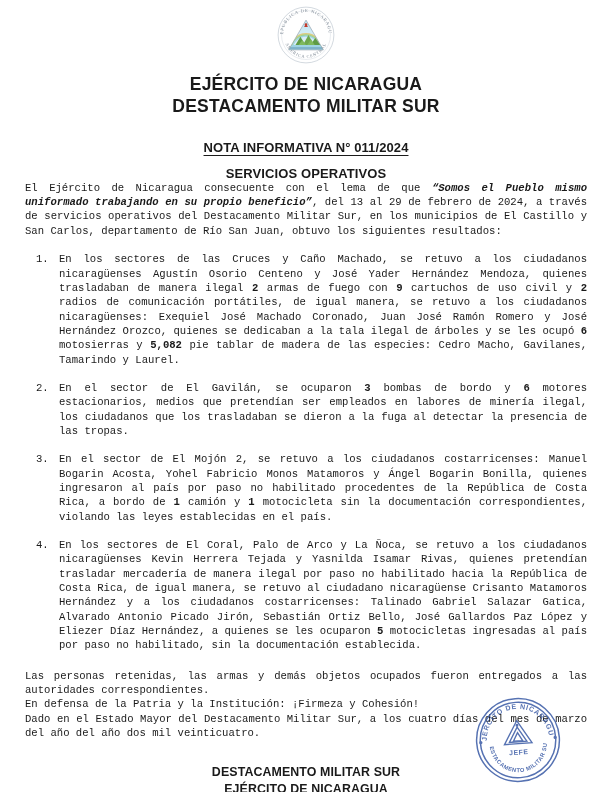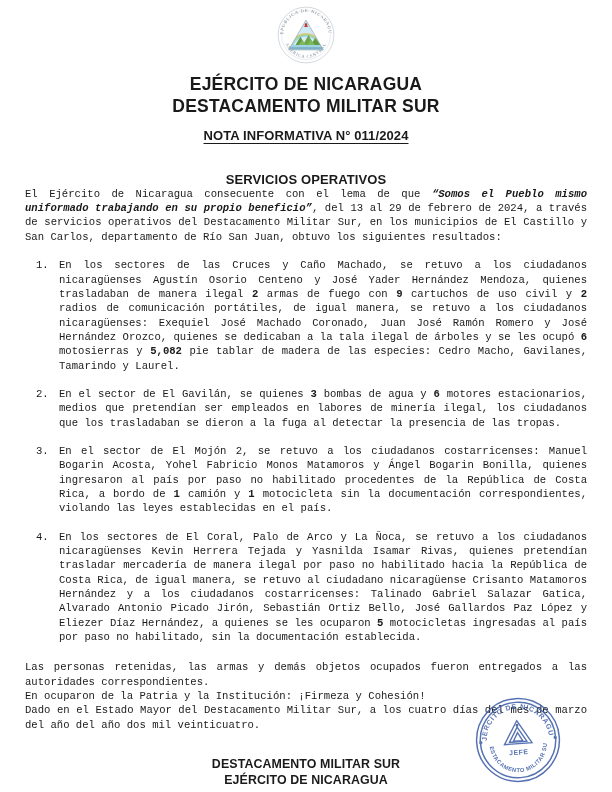--- a/index.html
+++ b/index.html
@@ -47,28 +47,28 @@
     line-height: 1.28;
     margin-top: 7px;
   }
   .hdr-line2 {
     font-size: 17.5px;
     letter-spacing: 0.2px;
     line-height: 1.28;
   }
   .hdr-nota {
     font-size: 13px;
-    margin-top: 10px;
+    margin-top: 22px;
     text-decoration: underline;
     text-underline-offset: 2.5px;
     letter-spacing: 0.1px;
   }
   .hdr-serv {
     font-size: 13px;
-    margin-top: 29px;
+    margin-top: 11px;
     letter-spacing: 0.1px;
   }
 
   
   .body-text {
     font-size: 10.6px;
     line-height: 1.355;
     text-align: justify;
     text-justify: inter-word;
     font-family: Liberation Mono, monospace;
@@ -188,30 +188,30 @@
     <div class="hdr-serv">SERVICIOS OPERATIVOS</div>
   </div>
 
   <div class="body-text">
 
     <p class="para intro"><span>El Ejército de Nicaragua consecuente con el lema de que </span><span class="bolditalic">“Somos el Pueblo mismo uniformado trabajando en su propio beneficio”</span><span>, del 13 al 29 de febrero de 2024, a través de servicios operativos del Destacamento Militar Sur, en los municipios de El Castillo y San Carlos, departamento de Río San Juan, obtuvo los siguientes resultados:</span></p>
 
     <ol class="items">
       <li><span>En los sectores de las Cruces y Caño Machado, se retuvo a los ciudadanos nicaragüenses Agustín Osorio Centeno y José Yader Hernández Mendoza, quienes trasladaban de manera ilegal </span><span class="bold">2</span><span> armas de fuego con </span><span class="bold">9</span><span> cartuchos de uso civil y </span><span class="bold">2</span><span> radios de comunicación portátiles, de igual manera, se retuvo a los ciudadanos nicaragüenses: Exequiel José Machado Coronado, Juan José Ramón Romero y José Hernández Orozco, quienes se dedicaban a la tala ilegal de árboles y se les ocupó </span><span class="bold">6</span><span> motosierras y </span><span class="bold">5,082</span><span> pie tablar de madera de las especies: Cedro Macho, Gavilanes, Tamarindo y Laurel.</span></li>
 
-      <li><span>En el sector de El Gavilán, se quienes </span><span class="bold">3</span><span> bombas de agua y </span><span class="bold">6</span><span> motores estacionarios, medios que pretendían ser empleados en labores de minería ilegal, los ciudadanos que los trasladaban se dieron a la fuga al detectar la presencia de las tropas.</span></li>
+      <li><span>En el sector de El Gavilán, se ocuparon </span><span class="bold">3</span><span> bombas de bordo y </span><span class="bold">6</span><span> motores estacionarios, medios que pretendían ser empleados en labores de minería ilegal, los ciudadanos que los trasladaban se dieron a la fuga al detectar la presencia de las tropas.</span></li>
 
       <li><span>En el sector de El Mojón 2, se retuvo a los ciudadanos costarricenses: Manuel Bogarin Acosta, Yohel Fabricio Monos Matamoros y Ángel Bogarin Bonilla, quienes ingresaron al país por paso no habilitado procedentes de la República de Costa Rica, a bordo de </span><span class="bold">1</span><span> camión y </span><span class="bold">1</span><span> motocicleta sin la documentación correspondientes, violando las leyes establecidas en el país.</span></li>
 
       <li><span>En los sectores de El Coral, Palo de Arco y La Ñoca, se retuvo a los ciudadanos nicaragüenses Kevin Herrera Tejada y Yasnilda Isamar Rivas, quienes pretendían trasladar mercadería de manera ilegal por paso no habilitado hacia la República de Costa Rica, de igual manera, se retuvo al ciudadano nicaragüense Crisanto Matamoros Hernández y a los ciudadanos costarricenses: Talinado Gabriel Salazar Gatica, Alvarado Antonio Picado Jirón, Sebastián Ortiz Bello, José Gallardos Paz López y Eliezer Díaz Hernández, a quienes se les ocuparon </span><span class="bold">5</span><span> motocicletas ingresadas al país por paso no habilitado, sin la documentación establecida.</span></li>
     </ol>
 
     <div class="closing">
       <p class="para">Las personas retenidas, las armas y demás objetos ocupados fueron entregados a las autoridades correspondientes.</p>
-      <p class="para gap-2">En ocuparon de la Patria y la Institución: ¡Firmeza y Cohesión!</p>
+      <p class="para gap-2">En defensa de la Patria y la Institución: ¡Firmeza y Cohesión!</p>
       <p class="para gap-3">Dado en el Estado Mayor del Destacamento Militar Sur, a los cuatro días del mes de marzo del año del año dos mil veinticuatro.</p>
     </div>
   </div>
 
   <div class="sig">
     <div>DESTACAMENTO MILITAR SUR</div>
     <div>EJÉRCITO DE NICARAGUA</div>
   </div>
 
   <div class="stamp">

